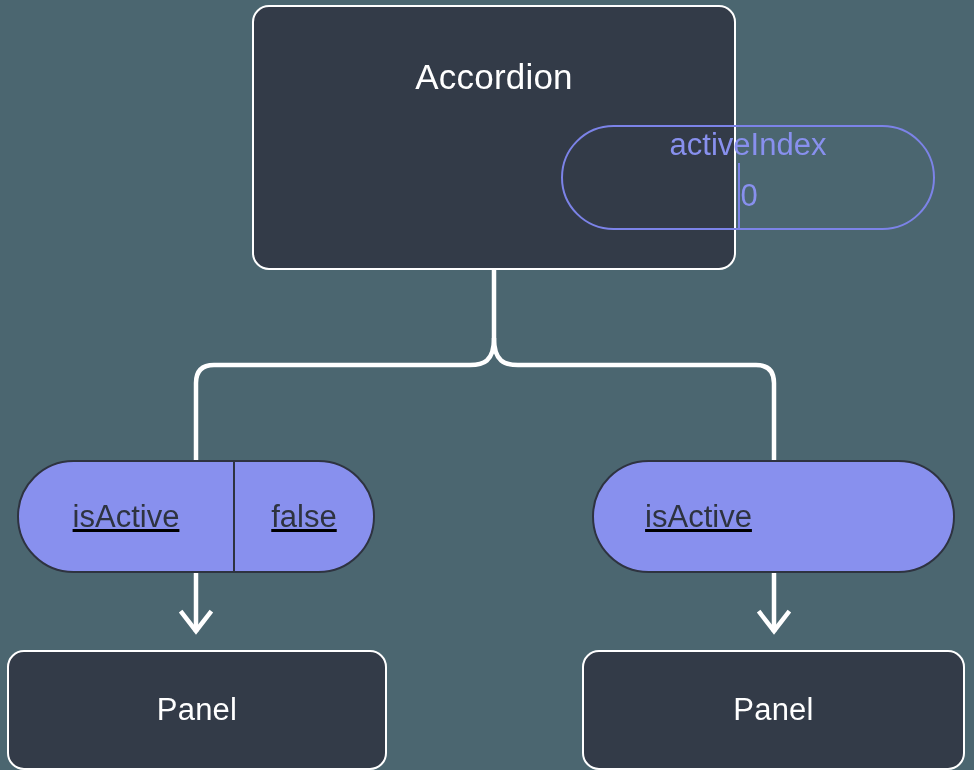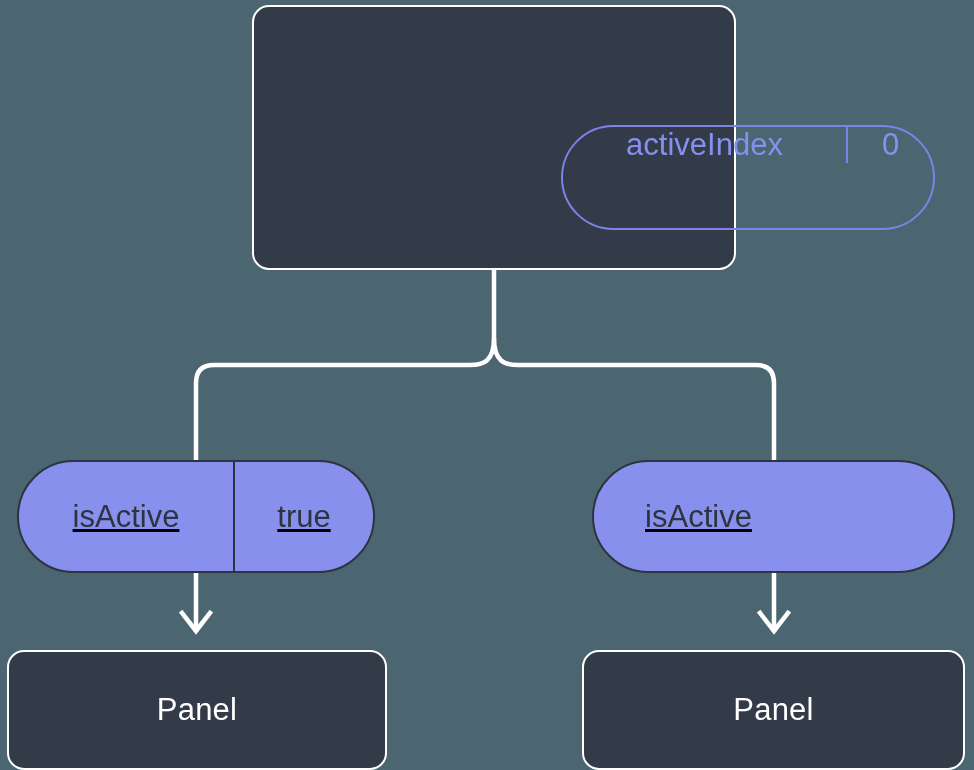--- a/index.html
+++ b/index.html
@@ -33,23 +33,24 @@
     white-space:nowrap;
   }
   #accordion-box .node-title{top:50px;font-size:35px;}
 
   
   .pill-outline{
     position:absolute;
     box-sizing:border-box;
     border:2px solid #7C83E8;
     border-radius:999px;
-    display:flex;align-items:flex-start;
+    display:flex;align-items:center;
     overflow:hidden;
     background:transparent;
+    flex-direction:column;
   }
   #activeindex-pill{left:307px;top:118px;width:374px;height:105px;}
   .pill-outline .pill-key,
   .pill-outline .pill-val{
     display:flex;align-items:center;justify-content:center;
     color:#8890EE;font-size:31px;white-space:nowrap;
   }
   #activeindex-pill .pill-key{width:283px;}
   #activeindex-pill .pill-val{flex:1;border-left:2px solid #7C83E8;}
 
@@ -105,30 +106,31 @@
       <path d="M 774 383 L 774 462"></path>
 
       <path d="M 196 572 L 196 632"></path>
       <path d="M 182 613 L 196 631 L 210 613" stroke-linecap="square" stroke-linejoin="miter"></path>
       <path d="M 774 572 L 774 632"></path>
       <path d="M 760 613 L 774 631 L 788 613" stroke-linecap="square" stroke-linejoin="miter"></path>
     </g>
   </svg>
 
   <div class="node-box" id="accordion-box">
+    <div class="node-title">Accordion</div>
 
     <div class="pill-outline" id="activeindex-pill">
       <div class="pill-key">activeIndex</div>
       <div class="pill-val">0</div>
     </div>
   </div>
 
   <div class="pill-filled" id="pill-left">
     <div class="pill-key">isActive</div>
-    <div class="pill-val">true</div>
+    <div class="pill-val">false</div>
   </div>
 
   <div class="pill-filled" id="pill-right">
     <div class="pill-key">isActive</div>
   </div>
 
   <div class="node-box" id="panel-left">
     <div class="node-title">Panel</div>
   </div>
 

